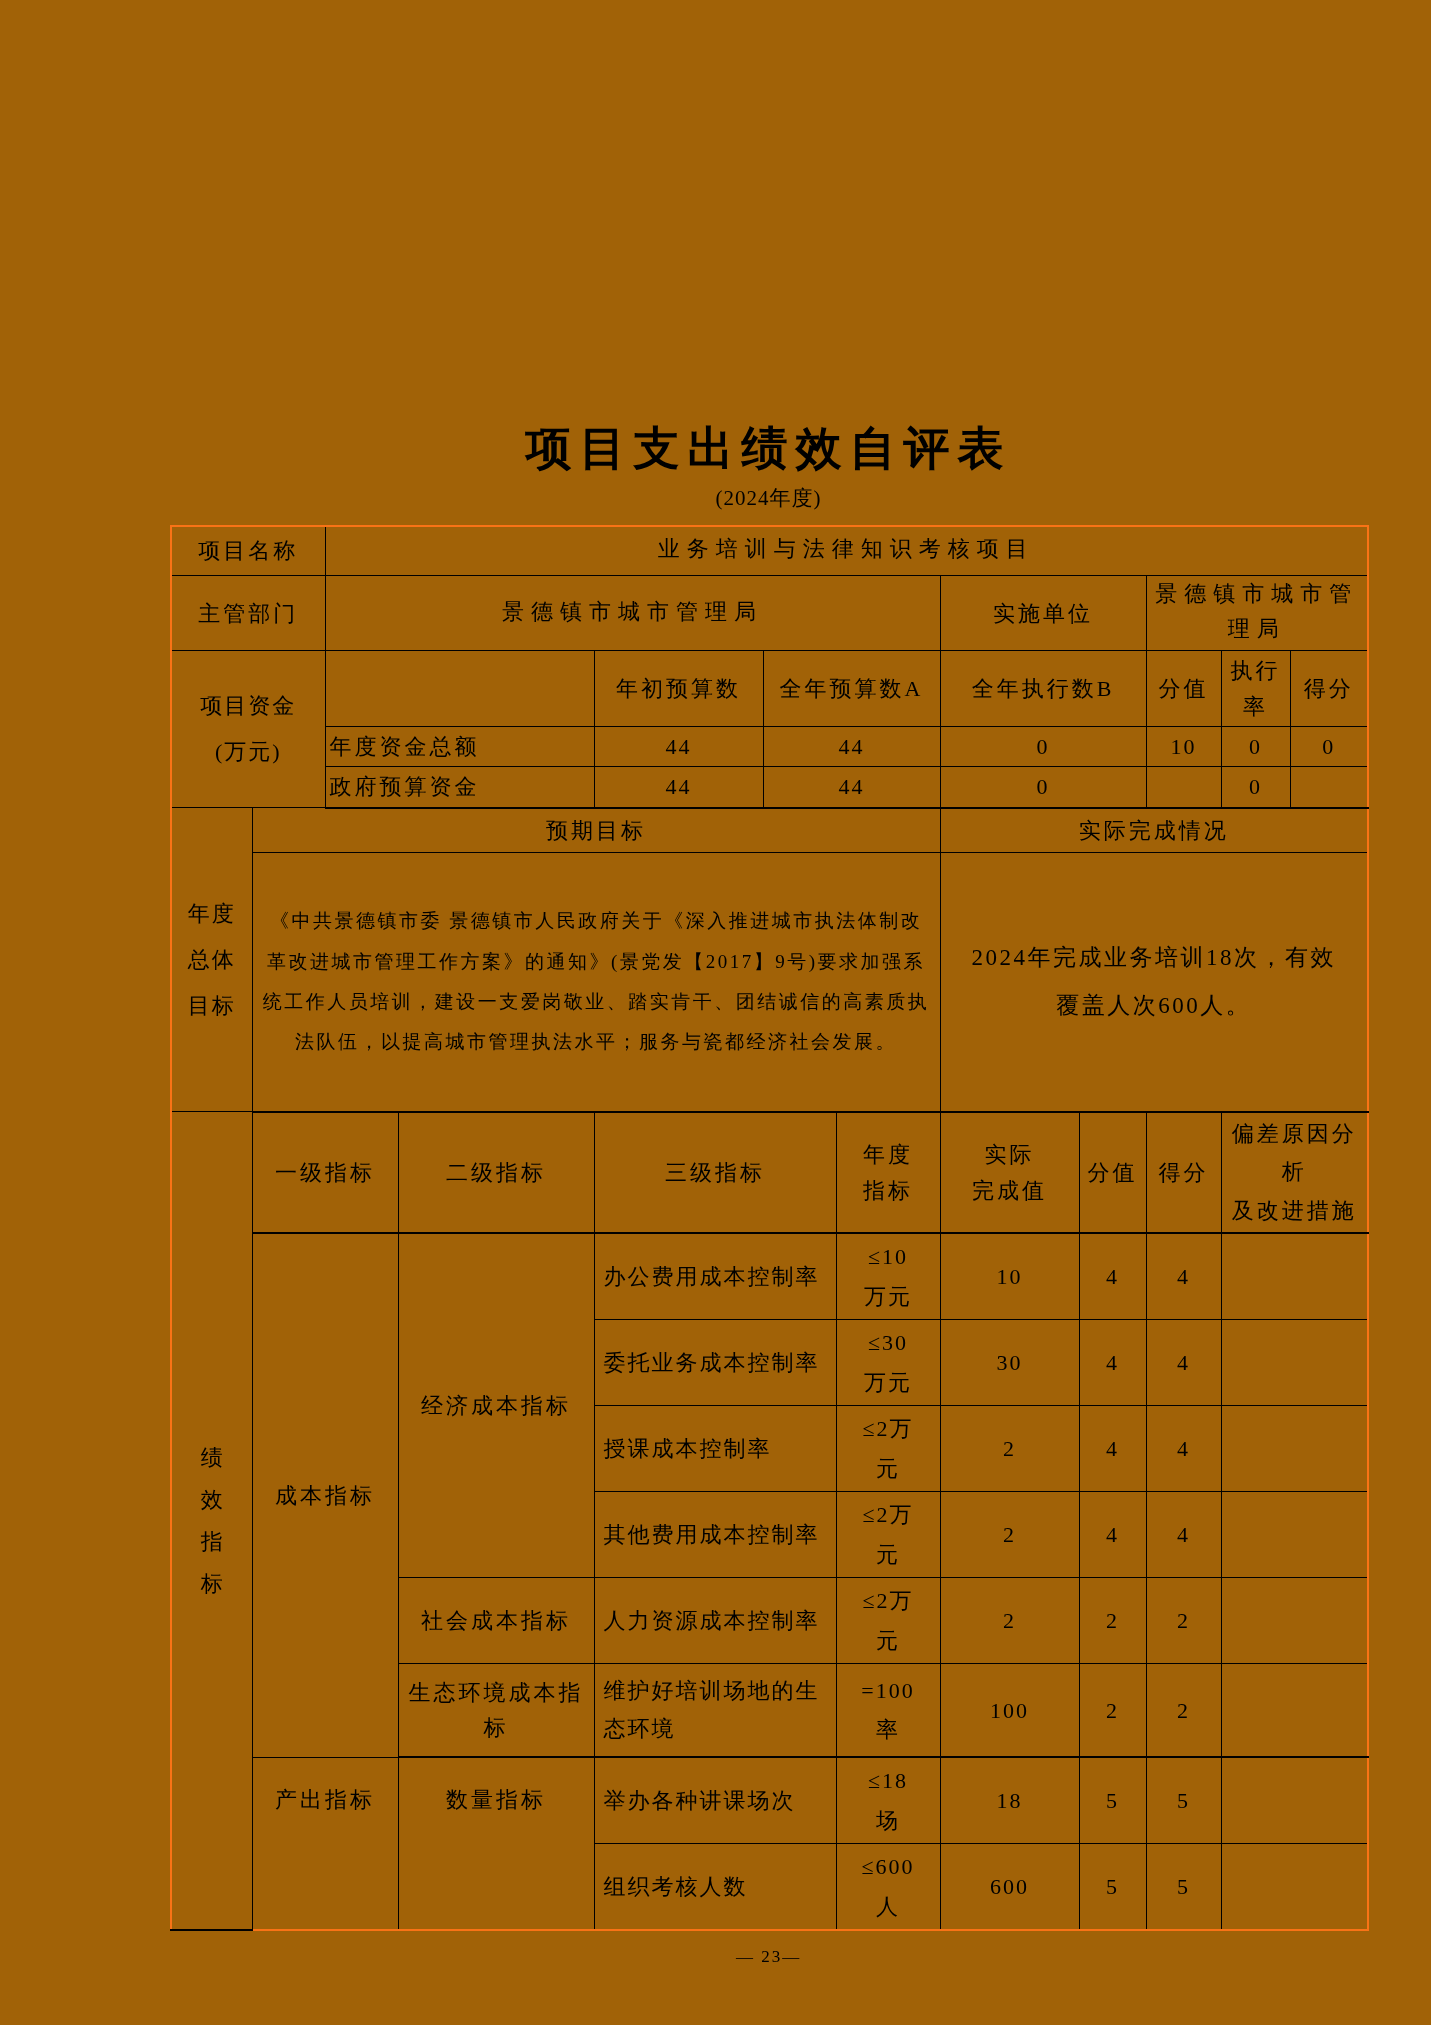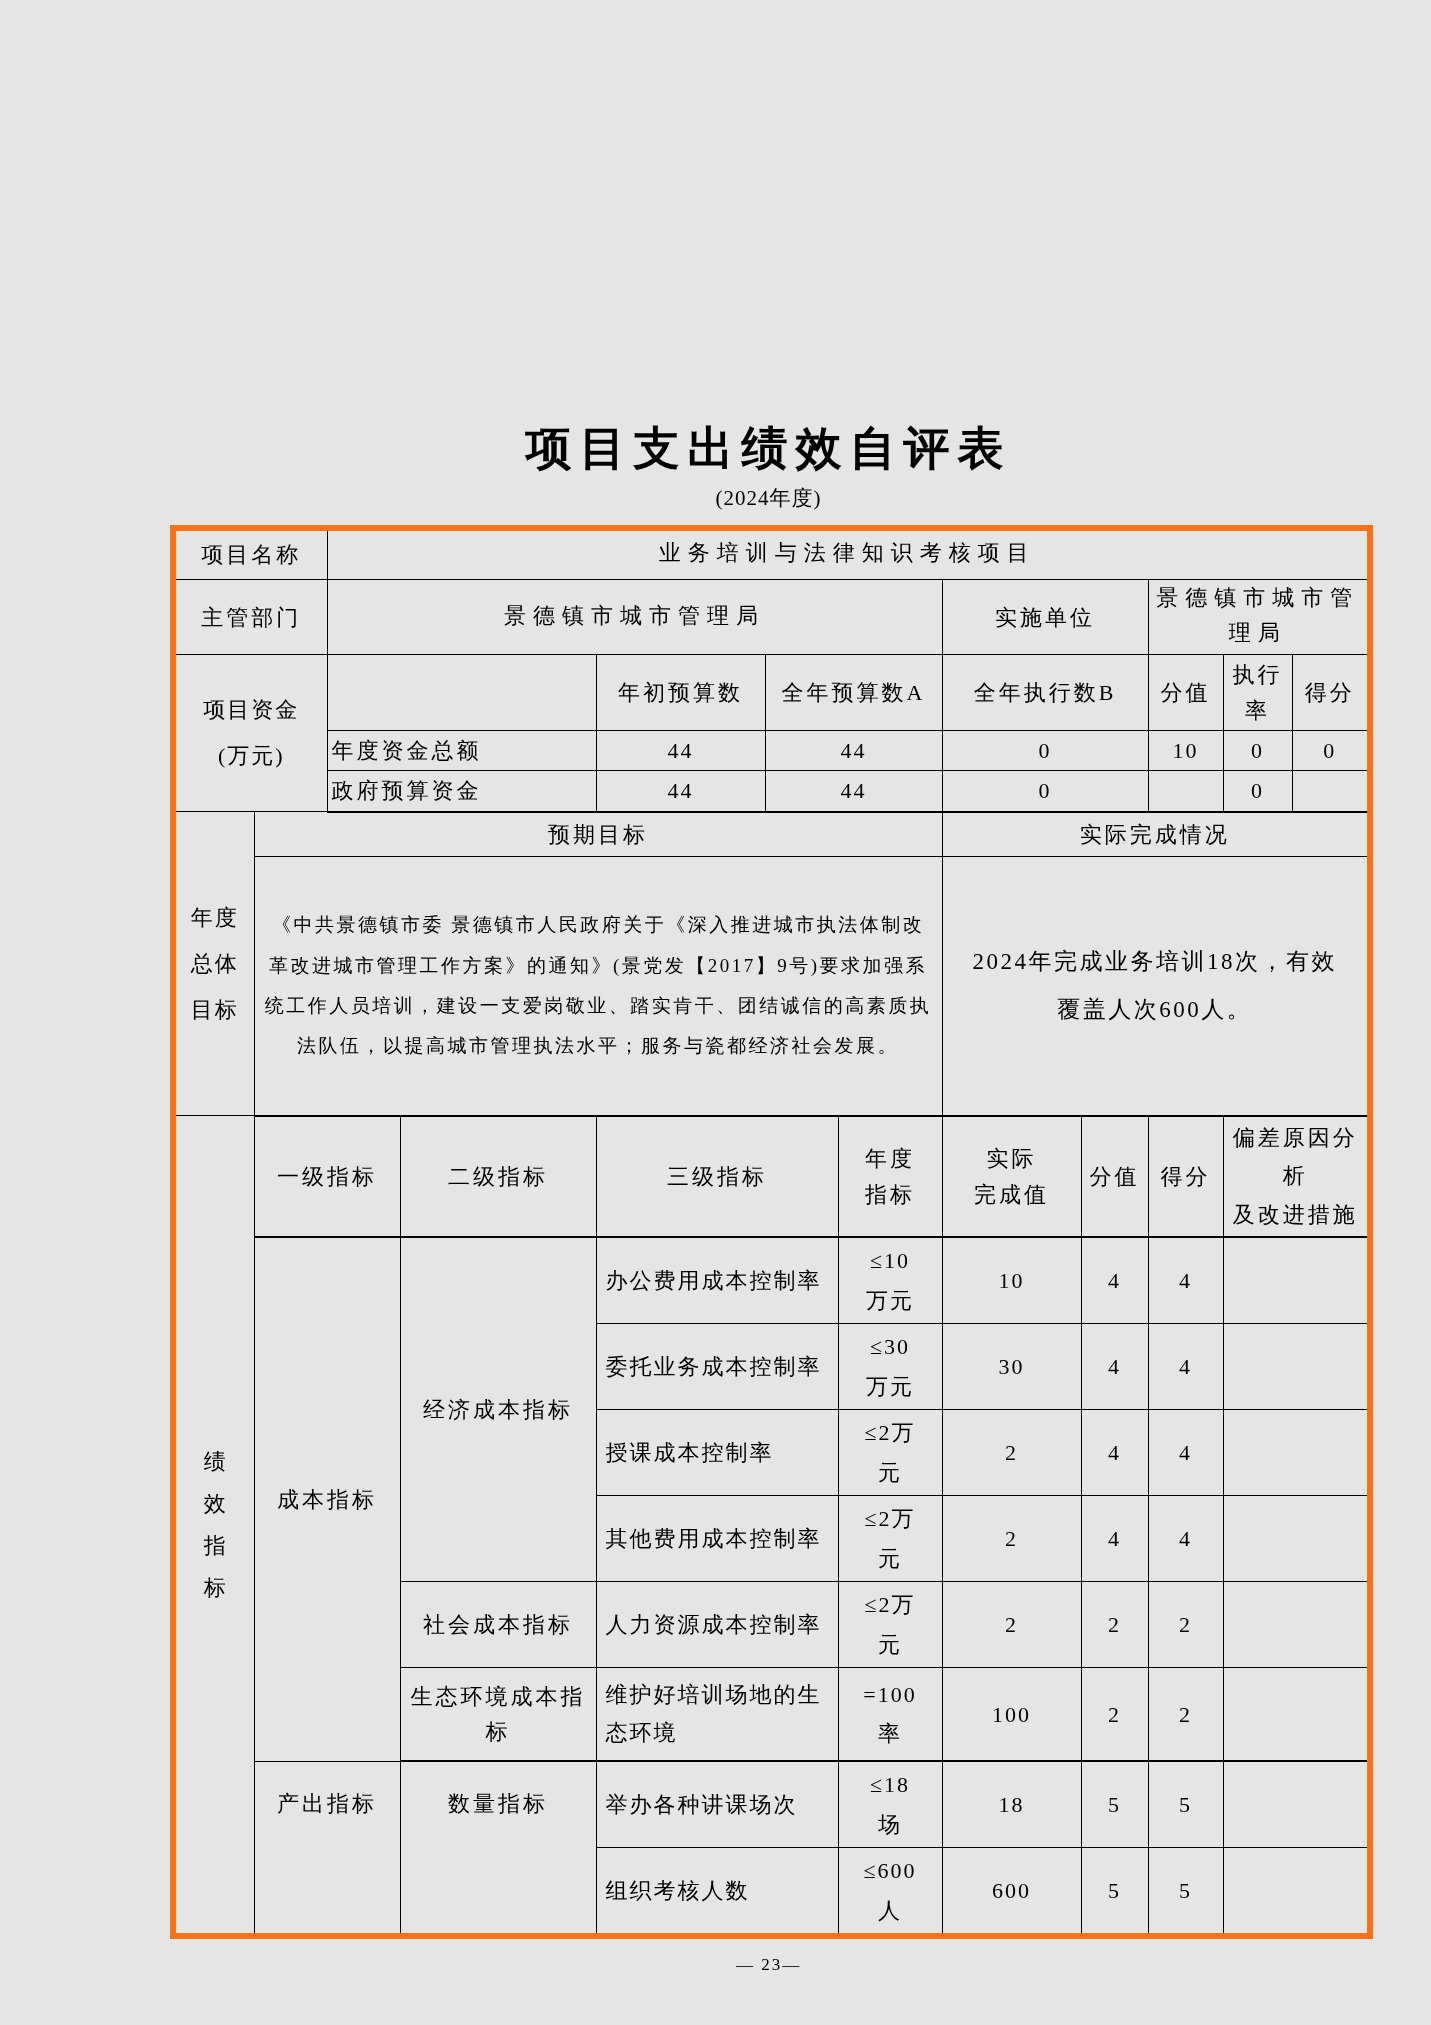--- a/index.html
+++ b/index.html
@@ -1,20 +1,20 @@
 <!DOCTYPE html>
 <html><head>
 <meta charset="utf-8">
 <style>
   html,body { margin:0; padding:0; background:#ffffff; }
   .page {
     position: relative;
     width: 1431px;
     height: 2025px;
-    background: #e5e5e5;
+    background: #a16207;
     font-family: "Liberation Serif", "DejaVu Serif", serif;
     color: #000;
     overflow: hidden;
   }
   .content {
     position: absolute;
     left: 170px;
     top: 0;
     width: 1197px;
   }
@@ -31,21 +31,21 @@
     text-align: center;
     font-size: 21px;
     line-height: 1.35;
     letter-spacing: 1px;
   }
   table.main {
     margin-top: 13px;
     width: 1197px;
     table-layout: fixed;
     border-collapse: collapse;
-    border: 6px solid #f97316;
+    border: 2px solid #f97316;
   }
   td {
     border: 1px solid #000;
     text-align: center;
     vertical-align: middle;
     font-size: 22px;
     line-height: 1.6;
     letter-spacing: 3px;
     padding: 2px 4px;
     white-space: pre-line;

